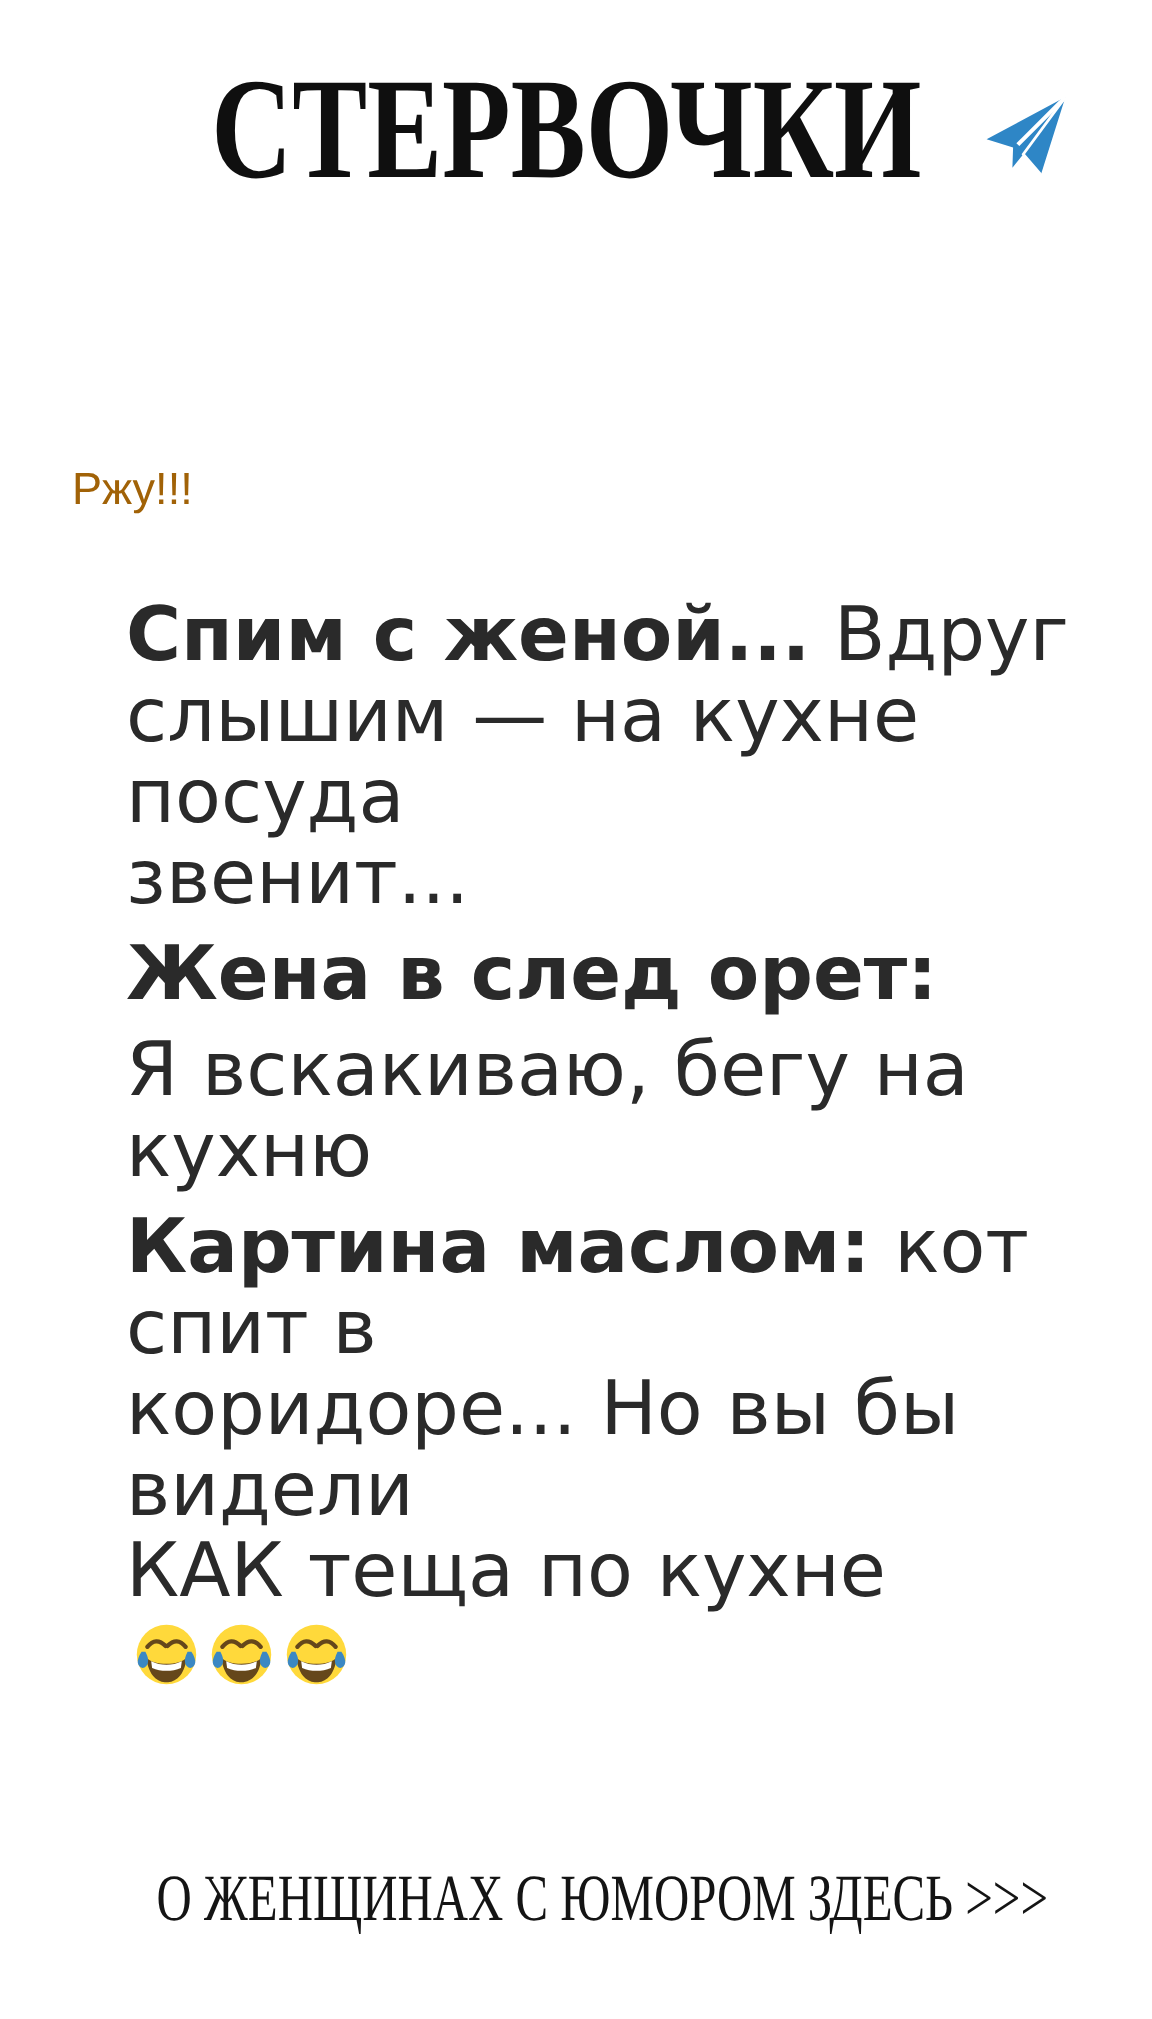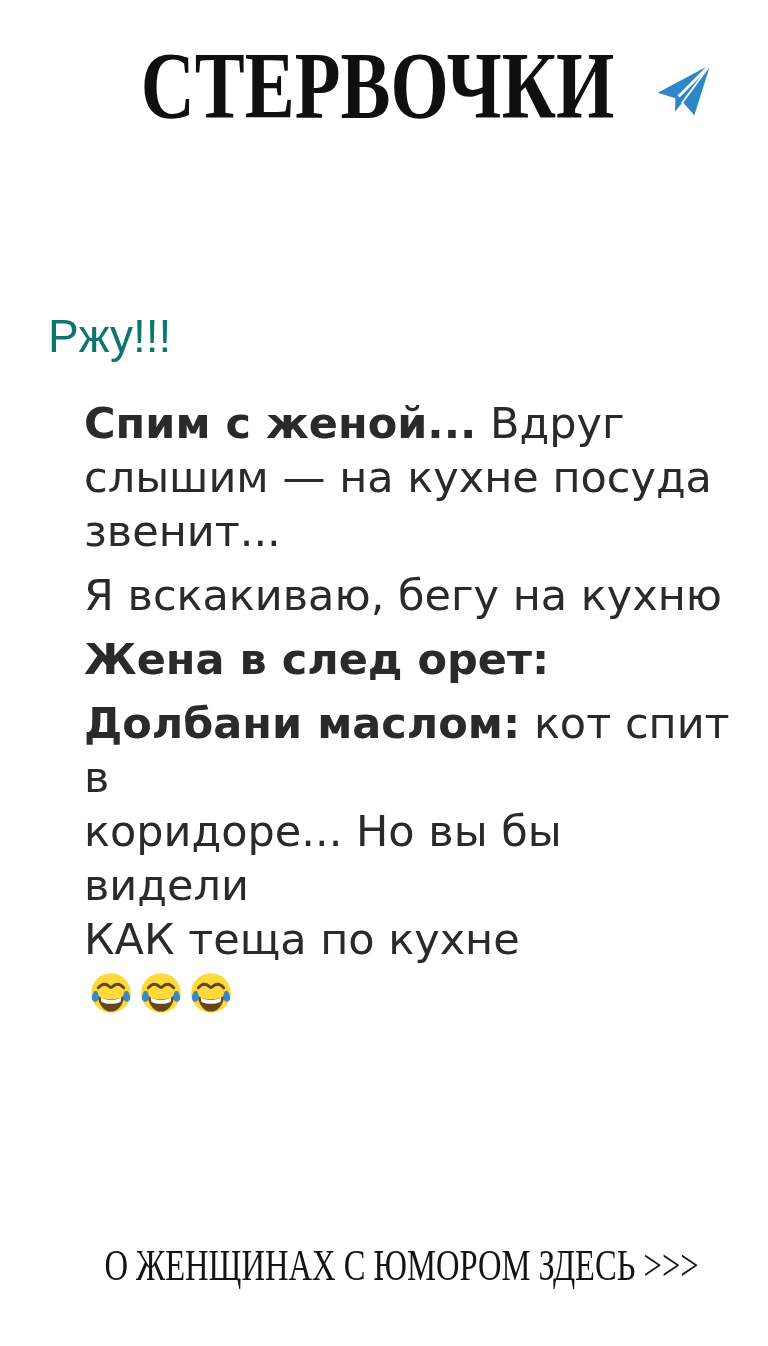--- a/index.html
+++ b/index.html
@@ -39,33 +39,33 @@
     margin-left: -34px;
     flex: 0 0 auto;
   }
 
   
   .reaction {
     position: absolute;
     left: 48px;
     top: 310px;
     font-family: "Liberation Sans", sans-serif;
-    font-size: 46px;
+    font-size: 30px;
     line-height: 1.15;
-    color: #0f766e;
+    color: #a16207;
   }
 
   
   .joke {
     position: absolute;
     left: 84px;
     top: 396px;
     width: 648px;
     color: #2a2a2a;
-    font-size: 43px;
+    font-size: 50px;
     line-height: 54px;
   }
   .joke p {
     margin: 0 0 10px 0;
     white-space: pre-wrap;
   }
   .joke .b { font-weight: 700; }
   .emoji {
     display: inline-block;
     width: 46px;
@@ -108,26 +108,26 @@
 
 <div class="reaction">Ржу!!!</div>
 
 <div class="joke">
 
   <p><span class="b">Спим с женой...</span><span> Вдруг
 слышим — на кухне посуда
 звенит...</span></p>
 
 
+  <p><span class="b">Жена в след орет:</span></p>
+
   <p><span>Я вскакиваю, бегу на кухню</span></p>
 
-  <p><span class="b">Жена в след орет:</span></p>
 
-
-  <p><span class="b">Долбани маслом:</span><span> кот спит в
+  <p><span class="b">Картина маслом:</span><span> кот спит в
 коридоре... Но вы бы видели
 КАК теща по кухне
 </span><svg class="emoji" viewBox="0 0 72 72">
       <circle cx="36" cy="36" r="31" fill="#ffd93b"></circle>
       <path d="M16 28 q9 -11 19 -1" stroke="#65471b" stroke-width="4.5" fill="none" stroke-linecap="round"></path>
       <path d="M37 27 q10 -10 19 1" stroke="#65471b" stroke-width="4.5" fill="none" stroke-linecap="round"></path>
       <path d="M15 39 c7 9 35 9 42 0 c-2 19 -12 26 -21 26 c-9 0 -19 -7 -21 -26 z" fill="#65471b"></path>
       <path d="M20 43 c10 5 22 5 32 0 l-1 7 c-9 4 -21 4 -30 0 z" fill="#ffffff"></path>
       <path d="M10 33 c-6 9 -5 15 1 17 c6 -1 8 -8 3 -17 z" fill="#3b88c3"></path>
       <path d="M62 33 c6 9 5 15 -1 17 c-6 -1 -8 -8 -3 -17 z" fill="#3b88c3"></path>

